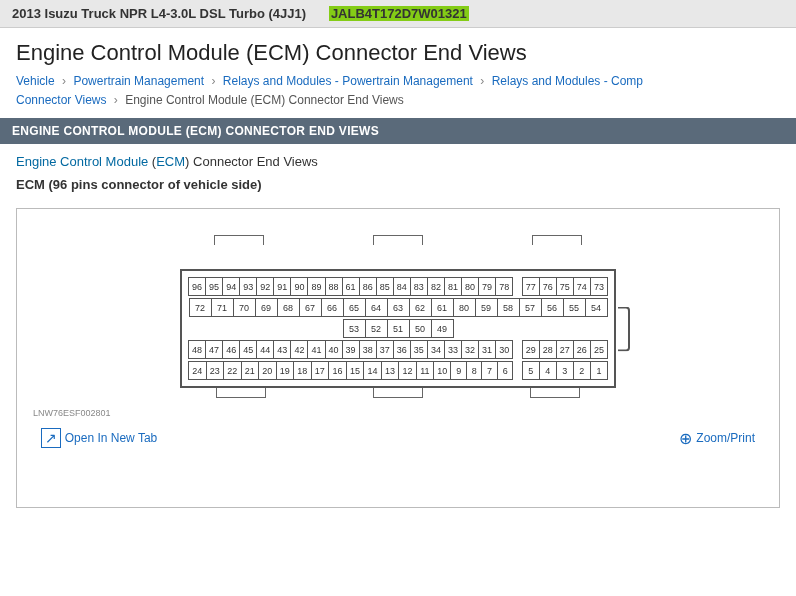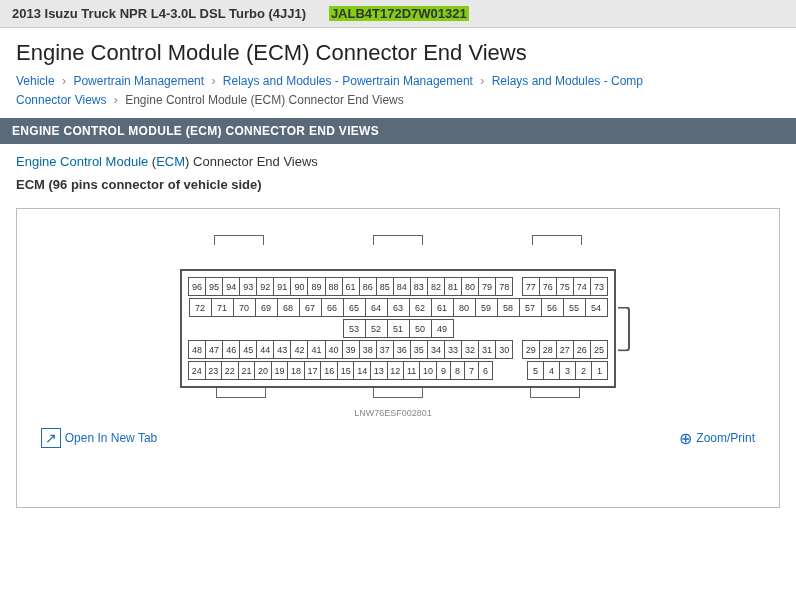--- a/index.html
+++ b/index.html
@@ -337,21 +337,21 @@
                     <td>29</td>
                     <td>28</td>
                     <td>27</td>
                     <td>26</td>
                     <td>25</td>
                   </tr>
             </tbody>
               </table>
           </div>
 
-          <div style="display:flex; align-items:flex-start; gap:14px;">
+          <div style="display:flex; align-items:flex-start; gap:1px;">
             <table class="pin-table">
               <tbody>
                   <tr id="pin-row-4-a">
                     <td>24</td>
                     <td>23</td>
                     <td>22</td>
                     <td>21</td>
                     <td>20</td>
                     <td>19</td>
                     <td>18</td>
@@ -388,21 +388,21 @@
 
         <div class="bottom-tabs" style="width:490px; margin-top:0;">
           <div class="bottom-tab" style="margin-left:10px;"></div>
           <div class="bottom-tab"></div>
           <div class="bottom-tab" style="margin-right:10px;"></div>
         </div>
 
       </div>
     </div>
 
-    <div class="img-ref" style="text-align:center; padding-right:10px;">LNW76ESF002801</div>
+    <div class="img-ref" style="text-align:left; padding-right:10px;">LNW76ESF002801</div>
 
     <div class="diagram-footer">
       <a href="#" class="open-new-tab">
         <span style="font-size:14px; border:1px solid #1a6bbf; padding:1px 3px; display:inline-block;">↗</span>
         <span>Open In New Tab</span>
       </a>
       <a href="#" class="zoom-print">
         <span style="font-size:16px;">⊕</span>
         <span>Zoom/Print</span>
       </a>

